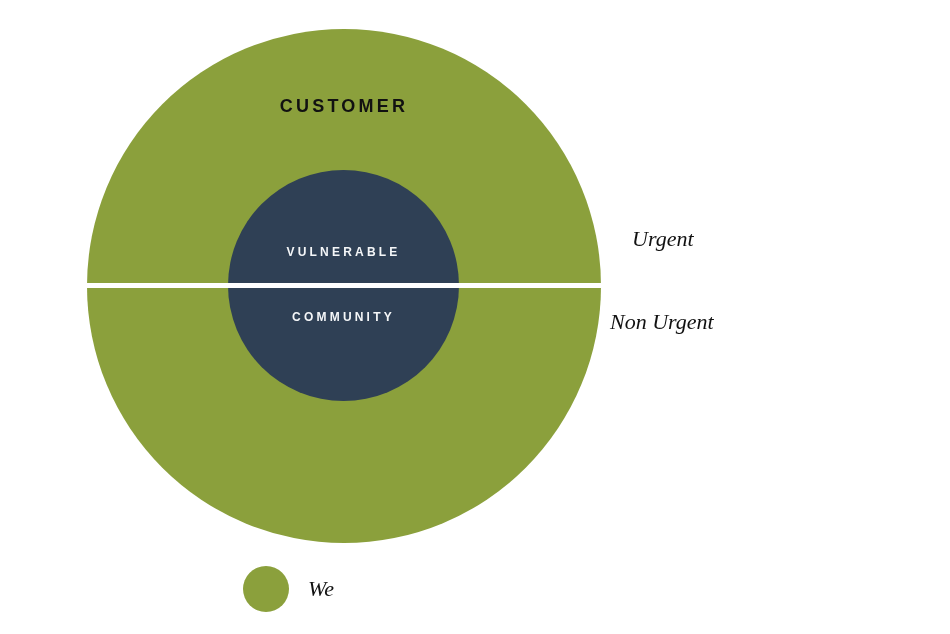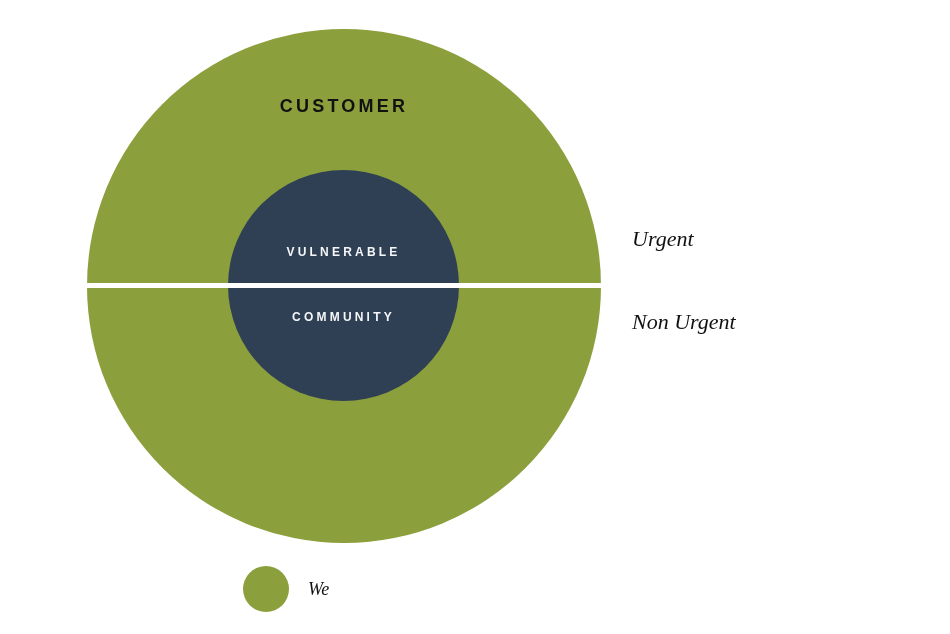--- a/index.html
+++ b/index.html
@@ -105,21 +105,21 @@
     font-style: italic;
     font-size: 22px;
     color: #111111;
     white-space: nowrap;
   }
   #axis-urgent {
     left: 632px;
     top: 226px;
   }
   #axis-non-urgent {
-    left: 632px;
+    left: 610px;
     top: 309px;
     text-align: right;
   }
 
   
   #legend {
     position: absolute;
     left: 243px;
     top: 563px;
     height: 52px;
@@ -141,21 +141,21 @@
   }
   .legend-swatch.we {
     background: #8ba03c;
   }
   .legend-swatch.me {
     background: #2f4055;
   }
   .legend-text {
     font-family: "Liberation Serif", serif;
     font-style: italic;
-    font-size: 18px;
+    font-size: 22px;
     color: #111111;
     margin-left: 19px;
     white-space: nowrap;
   }
 </style>
 </head>
 <body>
 
 <div id="venn-stage">
 

